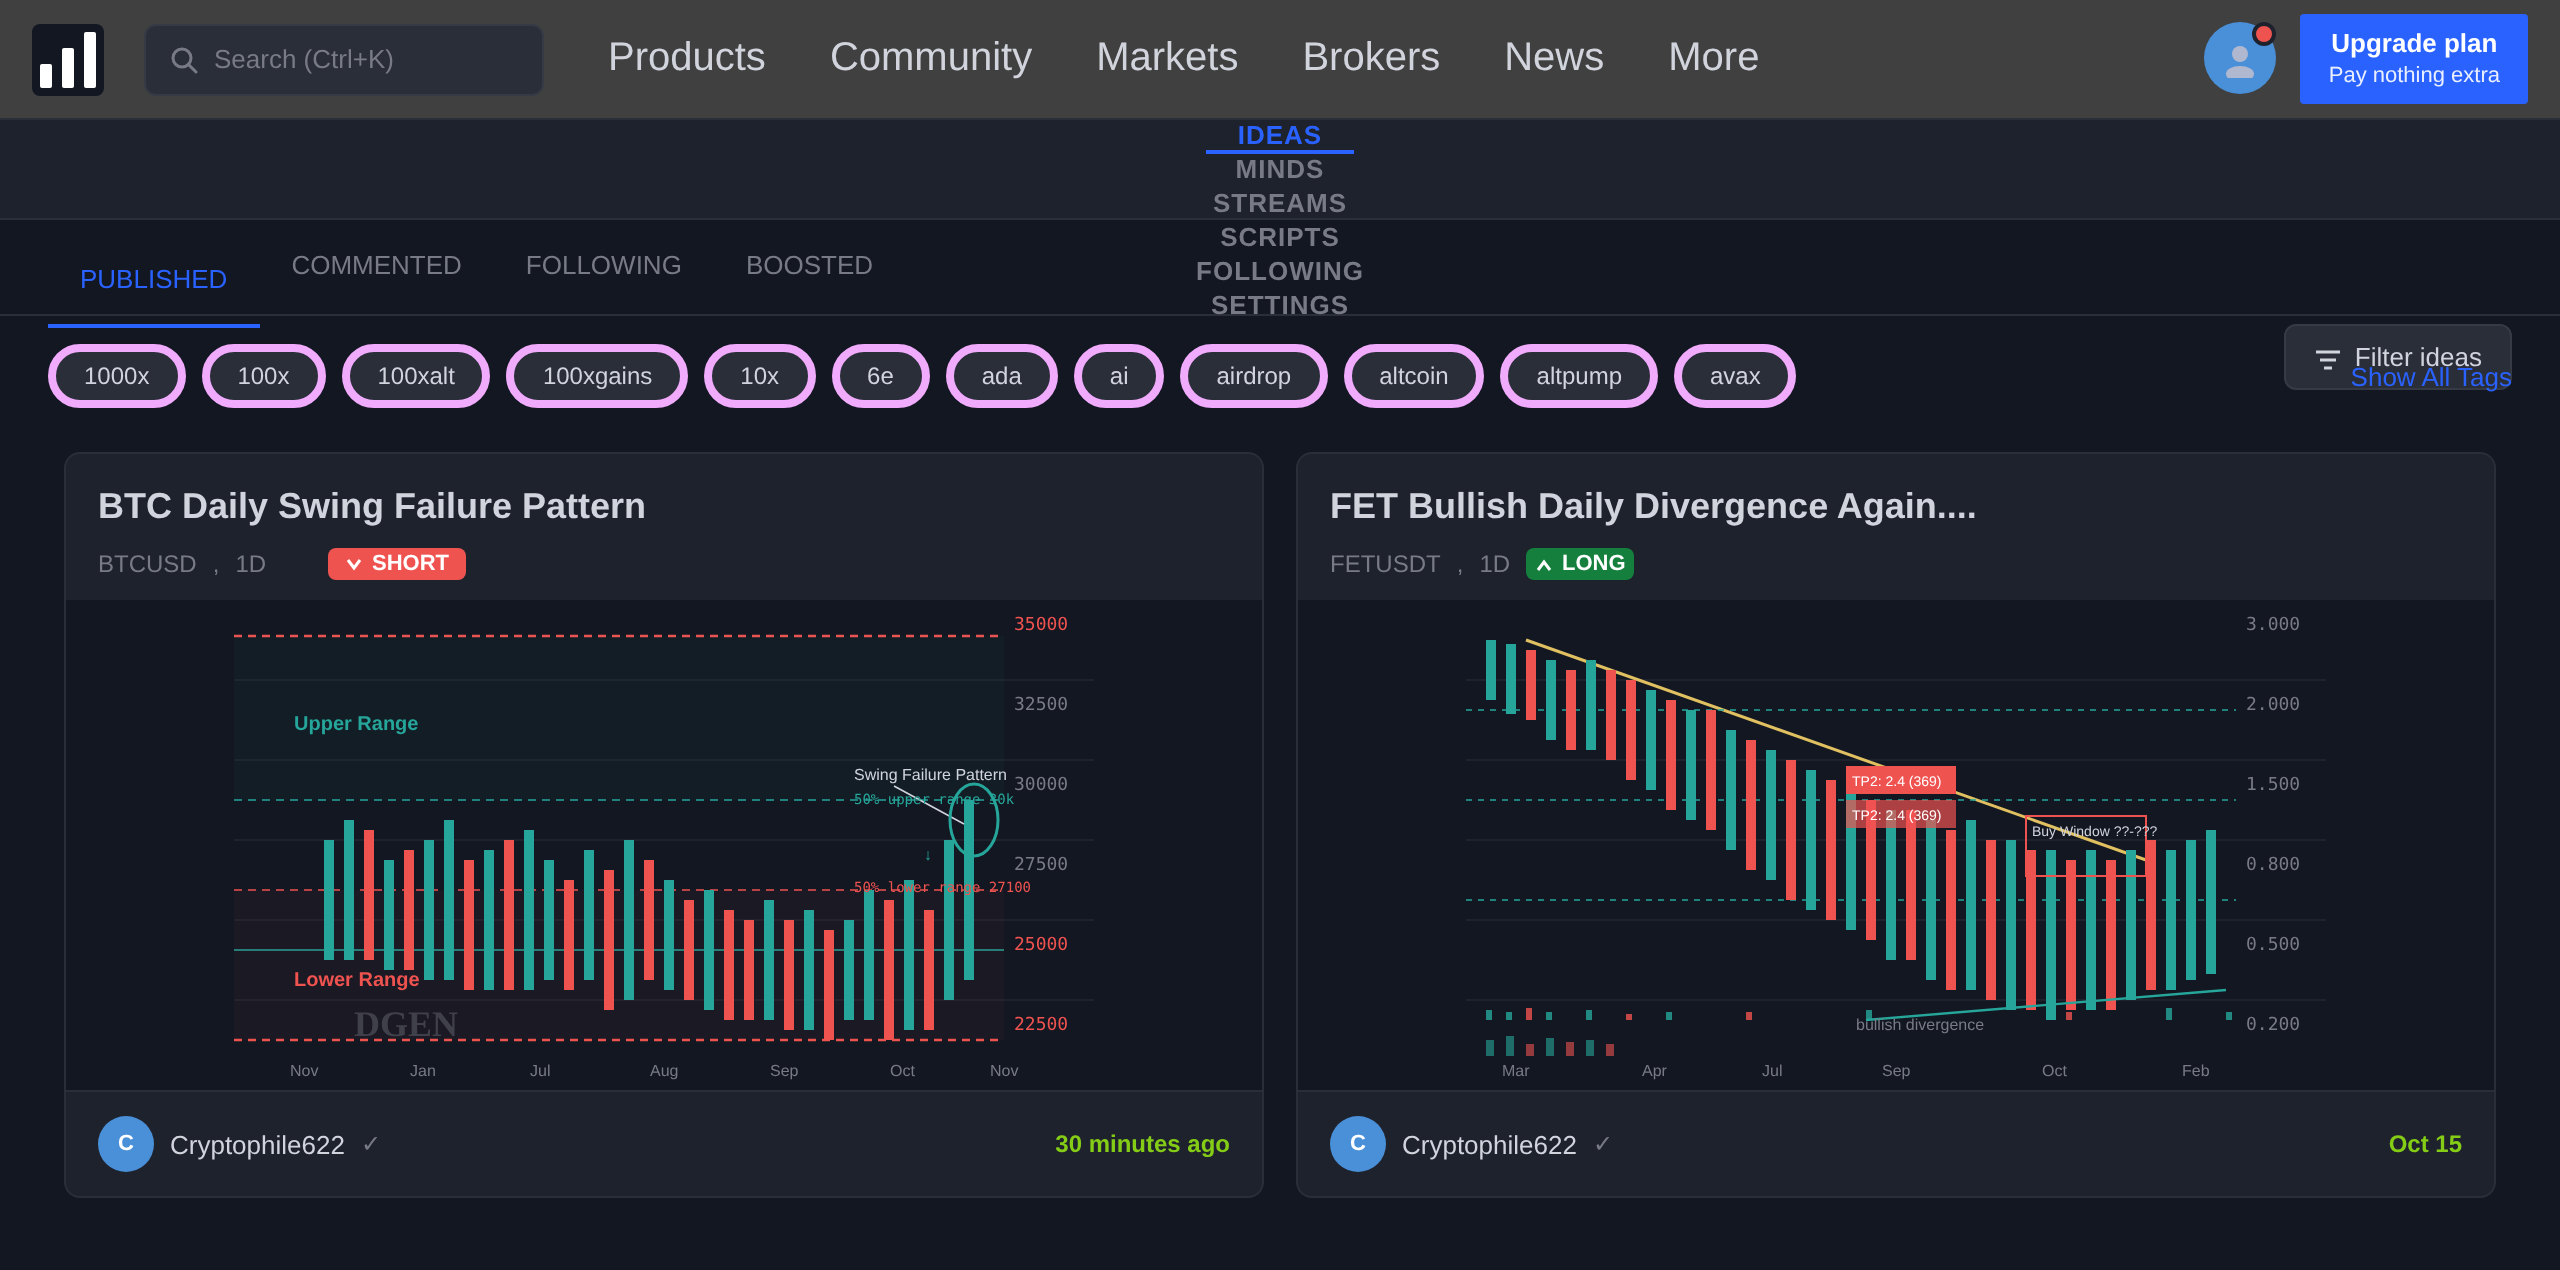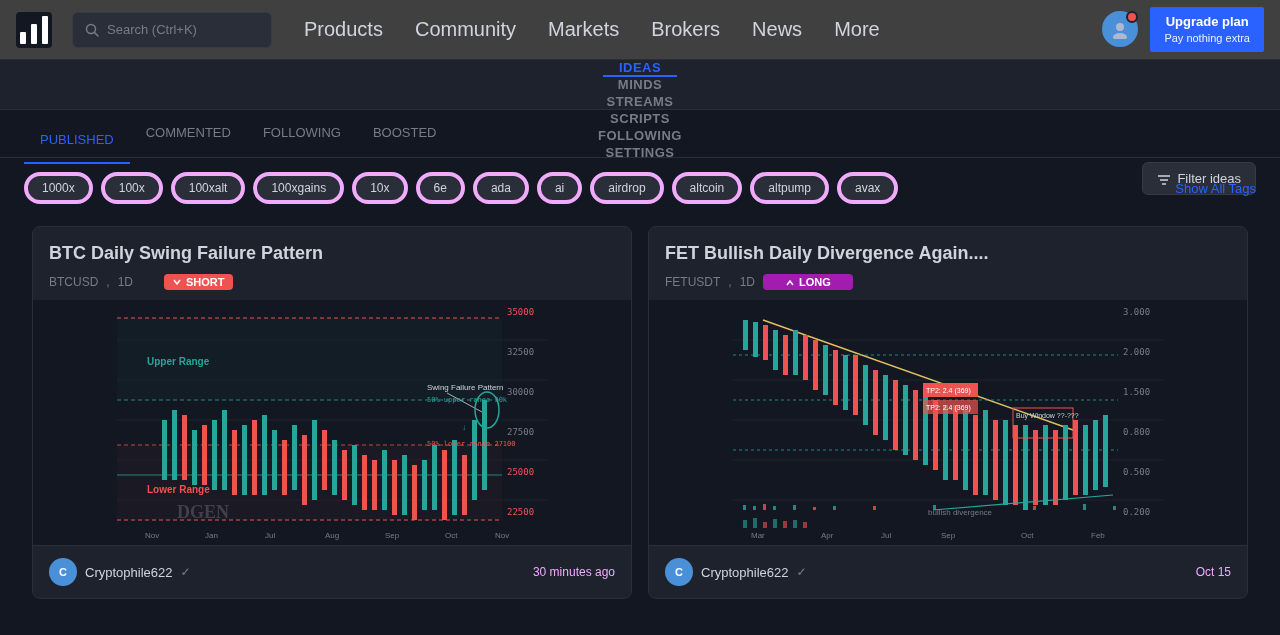--- a/index.html
+++ b/index.html
@@ -227,24 +227,24 @@
       border-radius: 4px;
       padding: 2px 8px;
       font-size: 11px;
       font-weight: 700;
       display: flex;
       align-items: center;
       gap: 4px;
       margin-left: 23px;
     }
     .badge-long {
-      background: #a21caf;
+      background: #15803d;
       color: #fff;
       border-radius: 4px;
-      padding: 2px 22px;
+      padding: 2px 4px;
       font-size: 11px;
       font-weight: 700;
       display: flex;
       align-items: flex-end;
       gap: 4px;
     }
     .chart-placeholder {
       width: 100%;
       height: 245px;
       background: #131722;
@@ -280,21 +280,22 @@
       color: #d1d4dc;
       font-weight: 500;
     }
     .author-verified {
       color: #787b86;
       font-size: 12px;
     }
     .timestamp {
       margin-left: auto;
       font-size: 12px;
-      color: #f0abfc;
+      color: #84cc16;
+      font-weight: bold;
     }
   </style>
 </head>
 <body>
 
 <nav class="top-nav">
   <div class="logo">
     <svg class="logo-icon" viewBox="0 0 36 36" fill="none">
       <rect width="36" height="36" rx="4" fill="#131722"></rect>
       <rect x="4" y="20" width="6" height="12" rx="1" fill="white"></rect>

